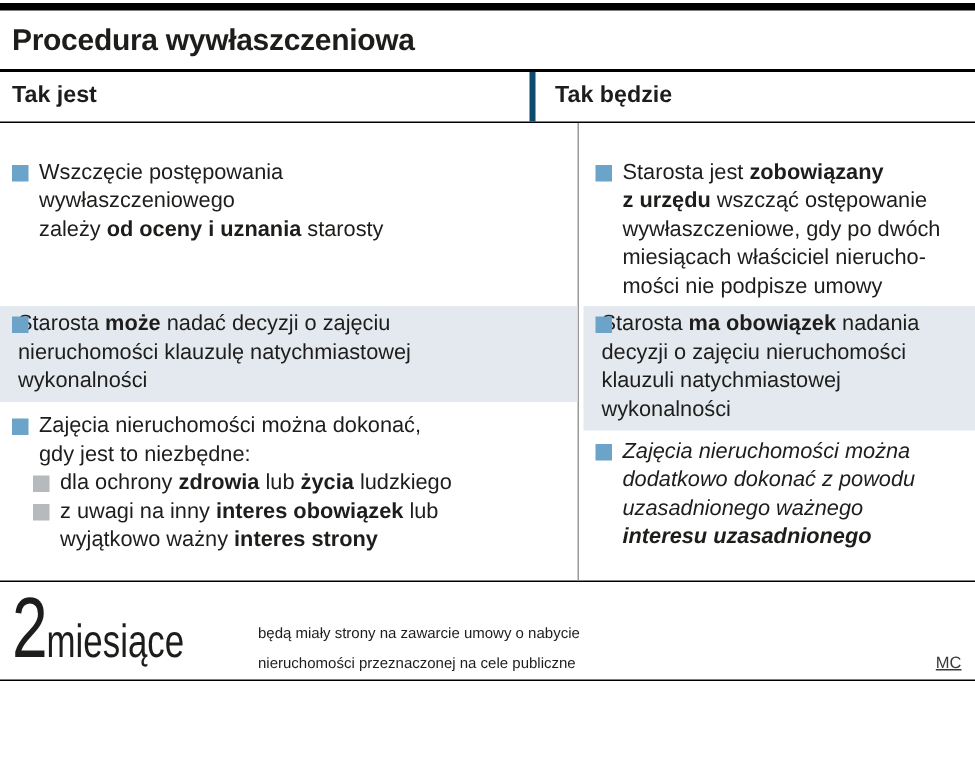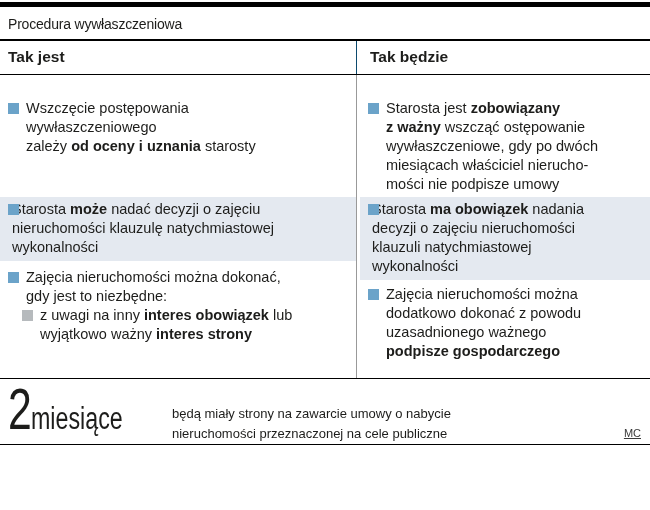--- a/index.html
+++ b/index.html
@@ -4,65 +4,65 @@
 <style>
   html,body{margin:0;padding:0;background:#fff;}
   body{
     width:650px;height:510px;overflow:hidden;position:relative;
     font-family:"Liberation Sans","DejaVu Sans",sans-serif;
     color:#1d1d1b;
     -webkit-font-smoothing:antialiased;
   }
   .top-bar{height:5px;background:#000;margin-top:2px;}
   .page-title{
-    font-size:14px;font-weight:normal;letter-spacing:-0.2px;
+    font-size:20px;font-weight:bold;letter-spacing:-0.2px;
     margin:9px 0 7px 8px;white-space:nowrap;
   }
   
   .cmp-table{border-top:2px solid #000;}
   .header-row{display:flex;border-bottom:1px solid #000;}
   .hcell{
     font-size:15.5px;font-weight:bold;line-height:18px;
     padding:7px 0 8px 8px;box-sizing:border-box;white-space:nowrap;
   }
-  .hcell.left{width:357px;border-right:1px solid #0c4a6e;}
+  .hcell.left{width:357px;border-right:4px solid #0c4a6e;}
   .hcell.right{flex:1;padding-left:13px;}
   .body-row{display:flex;border-bottom:1px solid #000;}
   .col{box-sizing:border-box;padding-top:24px;padding-bottom:17px;}
-  .col-left{width:357px;border-right:1px solid #999;}
+  .col-left{width:386px;border-right:1px solid #999;}
   .col-right{flex:1;padding-left:3px;}
   .row{
     position:relative;padding-left:26px;
     font-size:14.5px;line-height:19px;white-space:nowrap;
   }
   .row.sub{padding-left:40px;}
   .row .bullet{
     position:absolute;left:8px;top:4px;width:11px;height:11px;
     background:var(--accent,#6ba3c9);
   }
   .row.sub .bullet{left:22px;background:var(--gray,#b6babd);}
   .row.highlight{background:var(--hl,#e4e9f0);padding-top:3px;padding-bottom:4px;padding-left:12px;}
   .row.highlight .bullet{top:7px;}
   .col-left .row:nth-child(2){margin-top:41px;}
   .col-left .row:nth-child(3){margin-top:7px;}
   .col-right .row:nth-child(2){margin-top:3px;}
-  .col-right .row:nth-child(3){margin-top:5px;}
+  .col-right .row:nth-child(3){margin-top:5px;font-style:italic;}
   b{font-weight:bold;}
   
   .footer{
     position:relative;height:66px;box-sizing:border-box;
     border-bottom:1px solid #000;
     padding:6px 8px 0 8px;display:flex;align-items:flex-end;
   }
   .big-num-wrap{white-space:nowrap;width:150px;flex:none;}
   .condensed{display:inline-block;transform:scaleX(0.75);transform-origin:0 88%;}
   .num{font-size:57px;line-height:50px;font-weight:400;margin-right:-8px;letter-spacing:-1px;}
   .unit{font-size:31px;line-height:50px;font-weight:400;}
   .footer-text{
-    font-size:13px;line-height:20px;padding-top:8px;margin-left:14px;white-space:nowrap;
+    font-size:10px;line-height:20px;padding-top:8px;margin-left:14px;white-space:nowrap;
   }
   .credit{
     position:absolute;right:9px;bottom:5px;font-size:11px;color:#3a3a3a;text-decoration:underline;
   }
 </style>
 </head>
 <body>
 
 <div>
   <div class="top-bar"></div>
@@ -71,26 +71,27 @@
   <div class="cmp-table">
     <div class="header-row">
       <div class="hcell left">Tak jest</div>
       <div class="hcell right">Tak będzie</div>
     </div>
     <div class="body-row">
       <div class="col col-left">
           <div class="row"><span class="bullet"></span><span class="text">Wszczęcie postępowania<br>wywłaszczeniowego<br>zależy <b>od oceny i uznania</b> starosty</span></div>
           <div class="row highlight"><span class="bullet"></span><span class="text">Starosta <b>może</b> nadać decyzji o zajęciu<br>nieruchomości klauzulę natychmiastowej<br>wykonalności</span></div>
           <div class="row"><span class="bullet"></span><span class="text">Zajęcia nieruchomości można dokonać,<br>gdy jest to niezbędne:</span></div>
+          <div class="row sub"><span class="bullet"></span><span class="text">dla ochrony <b>zdrowia</b> lub <b>życia</b> ludzkiego</span></div>
           <div class="row sub"><span class="bullet"></span><span class="text">z uwagi na inny <b>interes obowiązek</b> lub<br>wyjątkowo ważny <b>interes strony</b></span></div>
         </div>
       <div class="col col-right">
-          <div class="row"><span class="bullet"></span><span class="text">Starosta jest <b>zobowiązany</b><br><b>z ważny</b> wszcząć ostępowanie<br>wywłaszczeniowe, gdy po dwóch<br>miesiącach właściciel nierucho-<br>mości nie podpisze umowy</span></div>
+          <div class="row"><span class="bullet"></span><span class="text">Starosta jest <b>zobowiązany</b><br><b>z urzędu</b> wszcząć ostępowanie<br>wywłaszczeniowe, gdy po dwóch<br>miesiącach właściciel nierucho-<br>mości nie podpisze umowy</span></div>
           <div class="row highlight"><span class="bullet"></span><span class="text">Starosta <b>ma obowiązek</b> nadania<br>decyzji o zajęciu nieruchomości<br>klauzuli natychmiastowej<br>wykonalności</span></div>
-          <div class="row"><span class="bullet"></span><span class="text">Zajęcia nieruchomości można<br>dodatkowo dokonać z powodu<br>uzasadnionego ważnego<br><b>podpisze gospodarczego</b></span></div>
+          <div class="row"><span class="bullet"></span><span class="text">Zajęcia nieruchomości można<br>dodatkowo dokonać z powodu<br>uzasadnionego ważnego<br><b>interesu uzasadnionego</b></span></div>
         </div>
     </div>
   </div>
 
   <div class="footer">
     <div class="big-num-wrap">
       <span class="num condensed">2</span><span class="unit condensed">miesiące</span>
     </div>
     <div class="footer-text">
       <div>będą miały strony na zawarcie umowy o nabycie</div>

